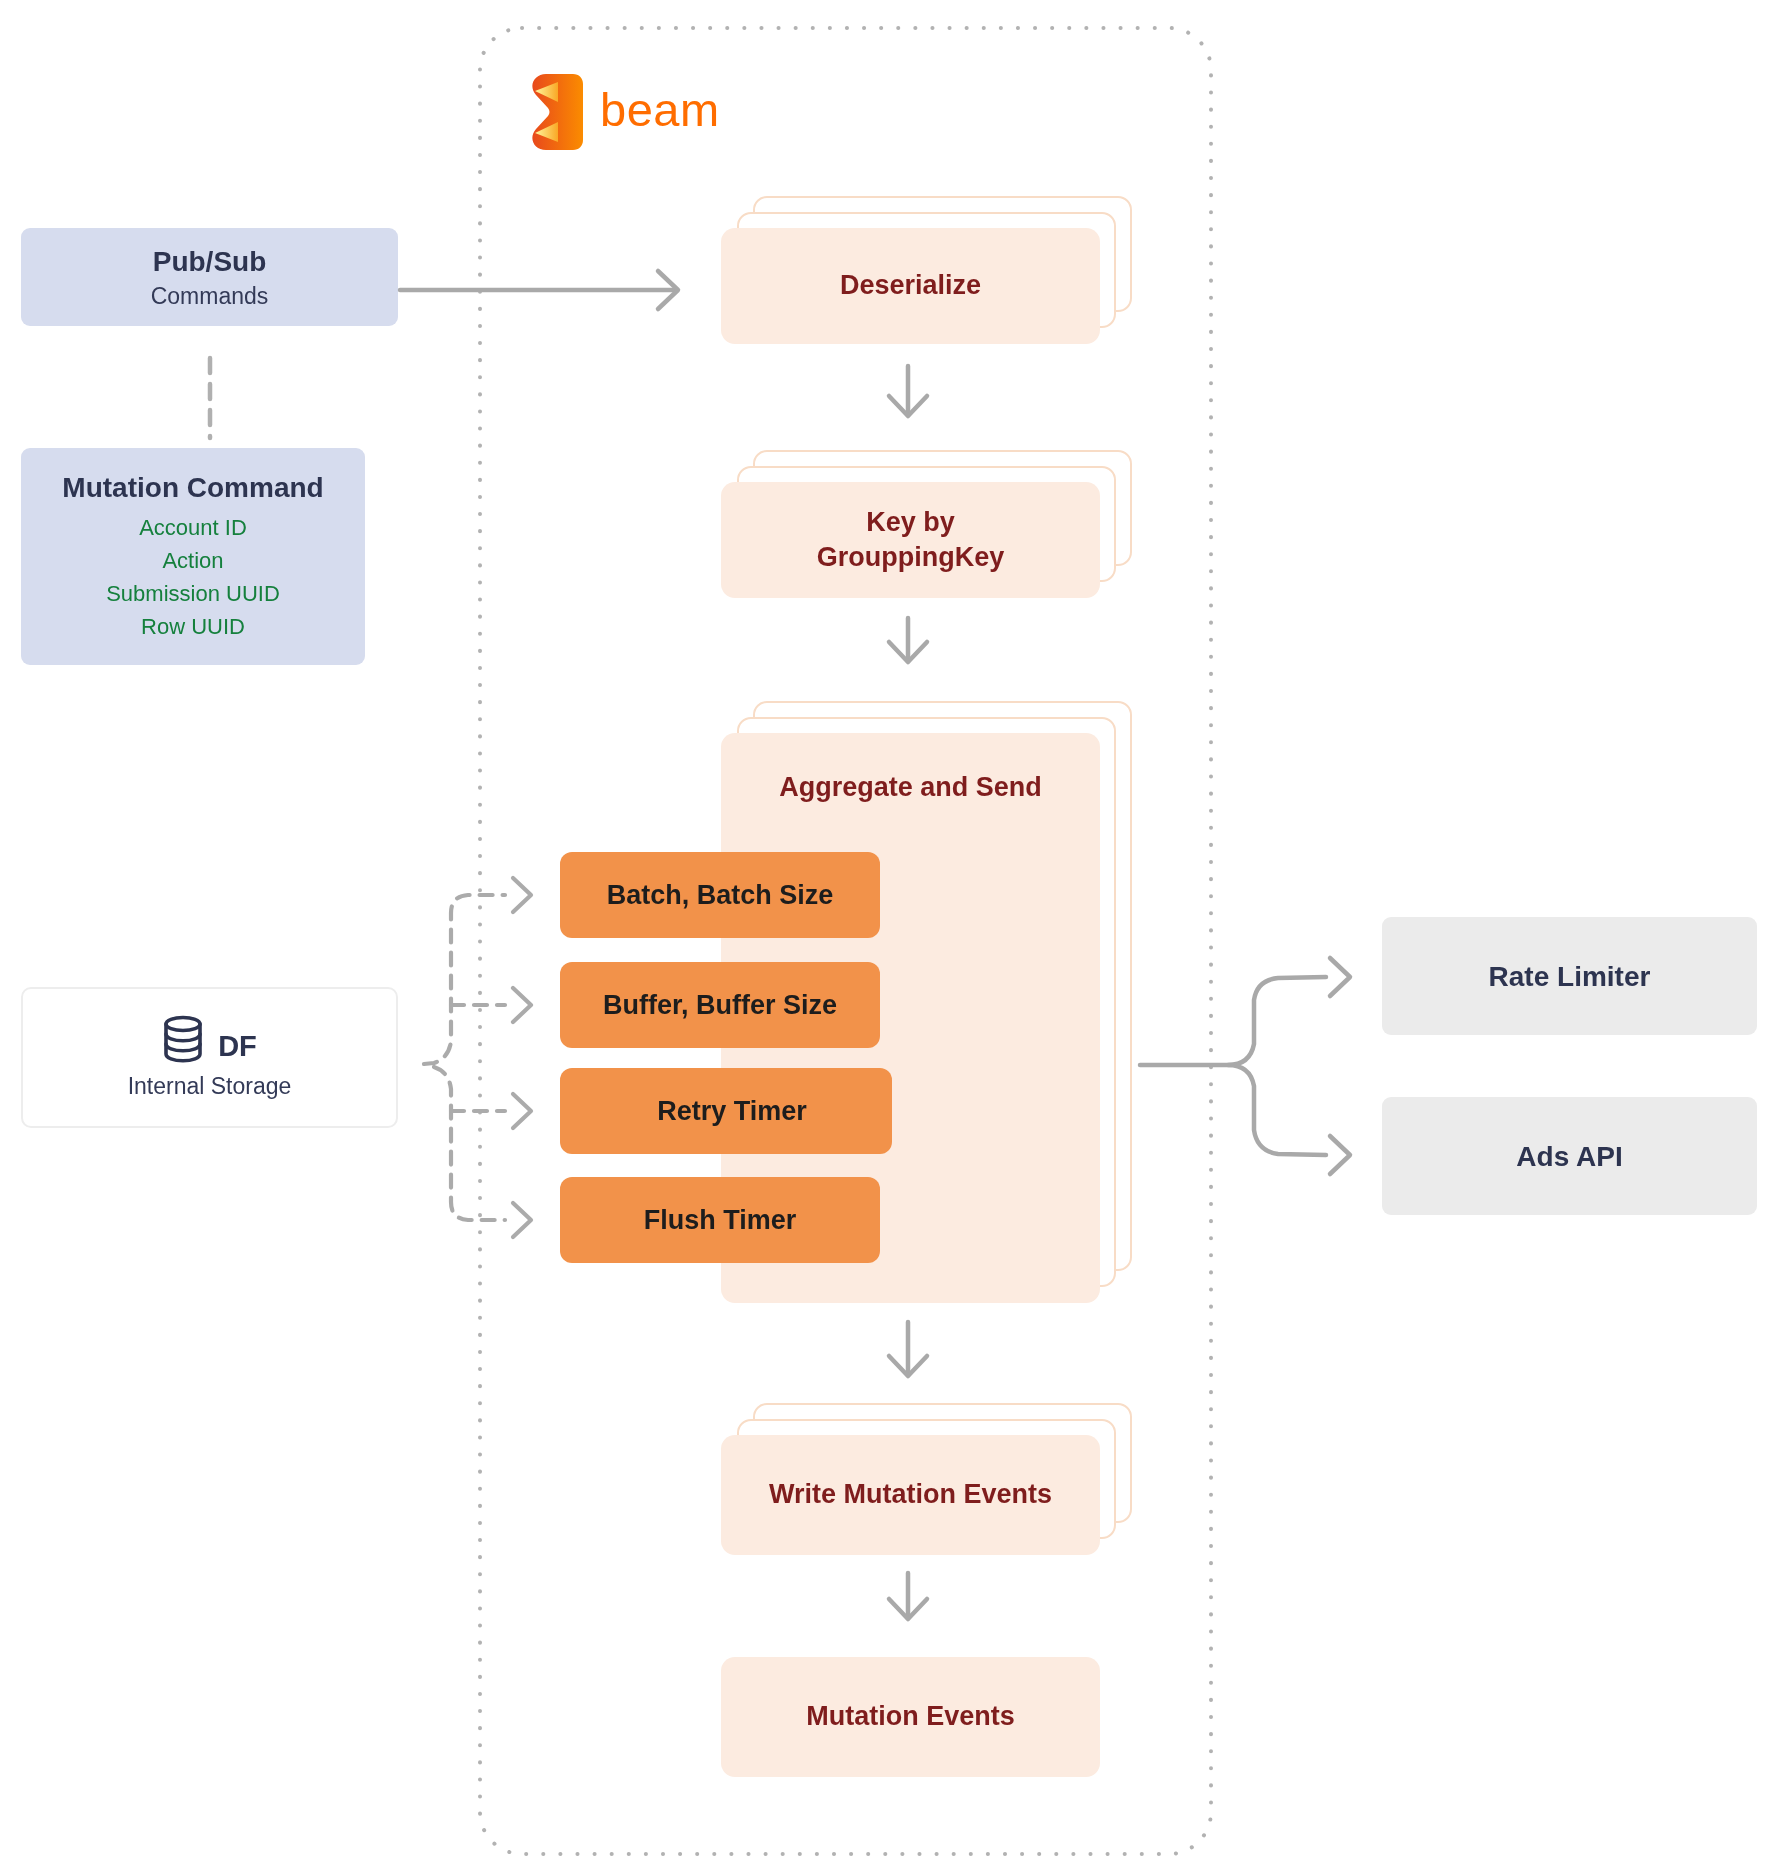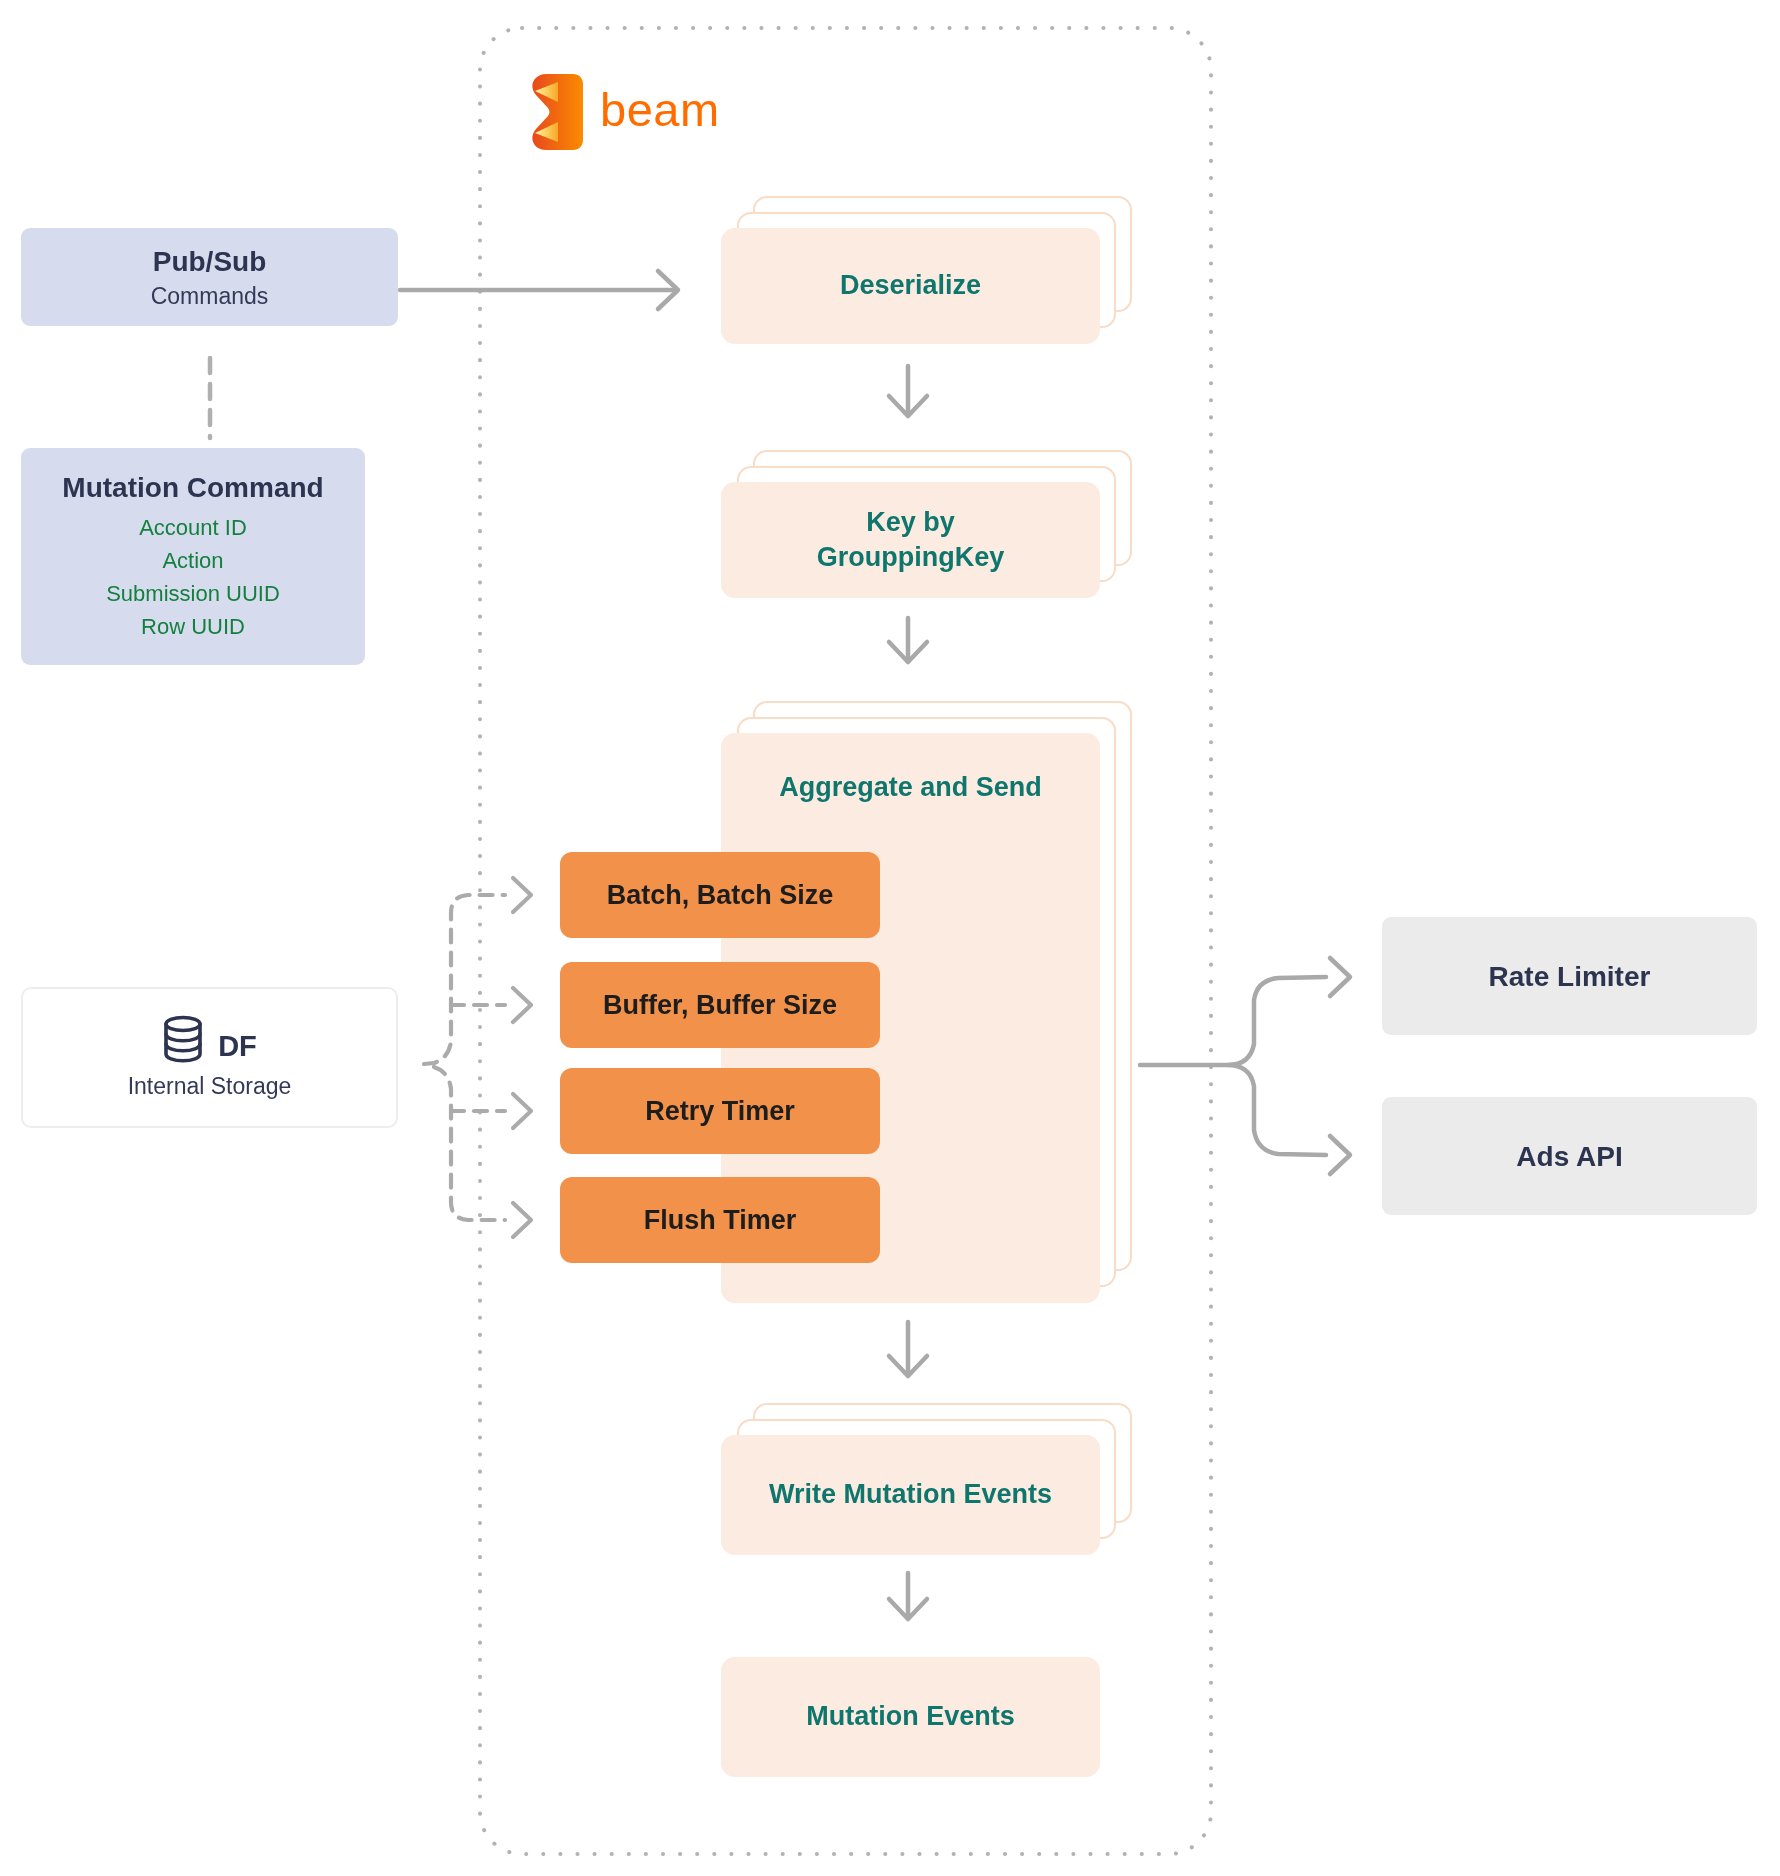--- a/index.html
+++ b/index.html
@@ -29,31 +29,31 @@
   
   .rate{left:1382px;top:917px;width:375px;height:118px;}
   .ads{left:1382px;top:1097px;width:375px;height:118px;}
   
   .step{position:absolute;left:721px;width:379px;}
   .step .card{position:absolute;width:100%;height:100%;background:#ffffff;border:2px solid #f8dcc6;border-radius:14px;box-sizing:border-box;}
   .step .c1{left:16px;top:-16px;z-index:2;}
   .step .c2{left:32px;top:-32px;z-index:1;}
   .step .face{position:absolute;left:0;top:0;width:100%;height:100%;background:#fcebe0;border-radius:14px;z-index:3;
               display:flex;flex-direction:column;align-items:center;justify-content:center;text-align:center;}
-  .step-label{font-size:27px;font-weight:700;color:#0f766e;line-height:1.3;}
+  .step-label{font-size:27px;font-weight:700;color:#7f1d1d;line-height:1.3;}
   .deserialize{top:228px;height:116px;}
   .keyby{top:482px;height:116px;}
   .aggregate{top:733px;height:570px;}
   .aggregate .face{justify-content:flex-start;padding-top:37px;box-sizing:border-box;}
   .write{top:1435px;height:120px;}
   .mevents{top:1657px;height:120px;}
   
   .chip{position:absolute;left:560px;width:320px;height:86px;background:#f2924a;border-radius:12px;z-index:30;
         display:flex;align-items:center;justify-content:center;font-size:27px;font-weight:700;color:#1d1d1d;}
-  .chip1{top:852px;} .chip2{top:962px;} .chip3{top:1068px;} .chip4{top:1177px;}
+  .chip1{top:852px;} .chip2{top:962px;} .chip3{top:1068px;padding-left:12px;} .chip4{top:1177px;}
   
   svg.overlay{position:absolute;left:0;top:0;width:1780px;height:1876px;z-index:50;pointer-events:none;}
 </style>
 </head>
 <body>
 
 <div class="canvas">
 
   <div class="abs logo">
     <svg width="52" height="76" viewBox="0 0 52 76">

